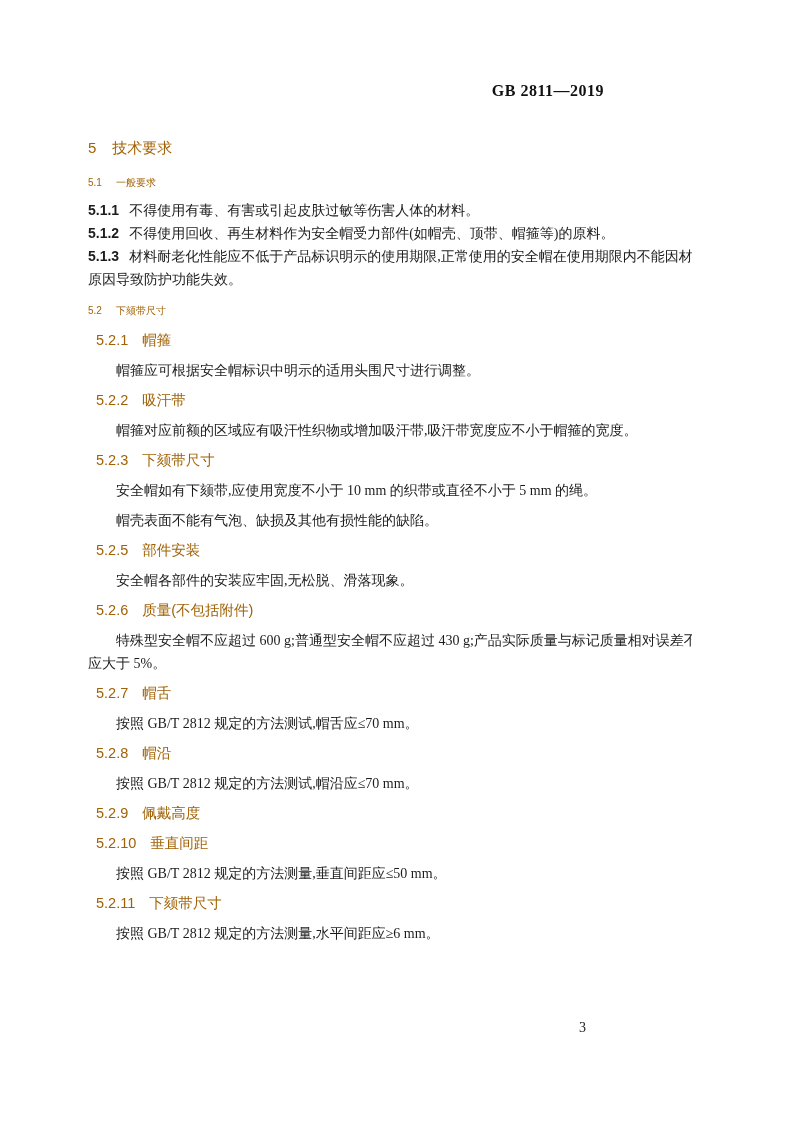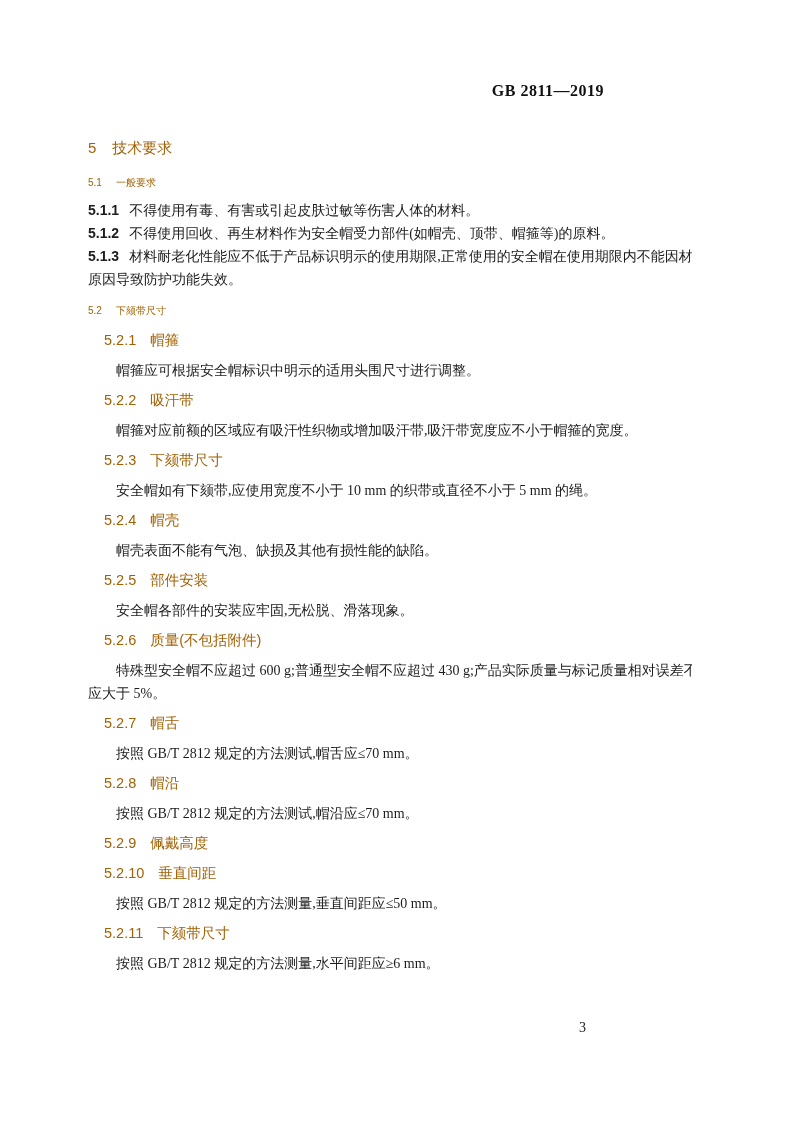--- a/index.html
+++ b/index.html
@@ -36,21 +36,21 @@
     line-height: 23px;
   }
 
   .h1, .h2, .h3 {
     font-family: "Liberation Sans", "DejaVu Sans", sans-serif;
     font-weight: 400;
     color: #a16207;
   }
   .h1 { font-size: 15px; margin: 0 0 12px 0; }
   .h2 { font-size: 10px; margin: 8px 0 5px 0; }
-  .h3 { font-size: 14.5px; margin: 7px 0 0 16px; }
+  .h3 { font-size: 14.5px; margin: 7px 0 0 8px; }
 
   .h1 .num { margin-right: 16px; }
   .h2 .num, .h3 .num { margin-right: 14px; }
 
   .np { margin: 0; }
   .np .num {
     font-family: "Liberation Sans", "DejaVu Sans", sans-serif;
     font-weight: 700;
     margin-right: 10px;
   }
@@ -92,21 +92,20 @@
 
     <div class="h3"><span class="num">5.2.1</span><span>帽箍</span></div>
     <p class="p">帽箍应可根据安全帽标识中明示的适用头围尺寸进行调整。</p>
 
     <div class="h3"><span class="num">5.2.2</span><span>吸汗带</span></div>
     <p class="p">帽箍对应前额的区域应有吸汗性织物或增加吸汗带,吸汗带宽度应不小于帽箍的宽度。</p>
 
     <div class="h3"><span class="num">5.2.3</span><span>下颏带尺寸</span></div>
     <p class="p">安全帽如有下颏带,应使用宽度不小于 10 mm 的织带或直径不小于 5 mm 的绳。</p>
 
-    <div class="h3"><span class="num">5.2.4</span><span>帽壳</span></div>
     <p class="p">帽壳表面不能有气泡、缺损及其他有损性能的缺陷。</p>
 
     <div class="h3"><span class="num">5.2.5</span><span>部件安装</span></div>
     <p class="p">安全帽各部件的安装应牢固,无松脱、滑落现象。</p>
 
     <div class="h3"><span class="num">5.2.6</span><span>质量(不包括附件)</span></div>
     <p class="p">特殊型安全帽不应超过 600 g;普通型安全帽不应超过 430 g;产品实际质量与标记质量相对误差不应大于 5%。</p>
 
     <div class="h3"><span class="num">5.2.7</span><span>帽舌</span></div>
     <p class="p">按照 GB/T 2812 规定的方法测试,帽舌应≤70 mm。</p>

